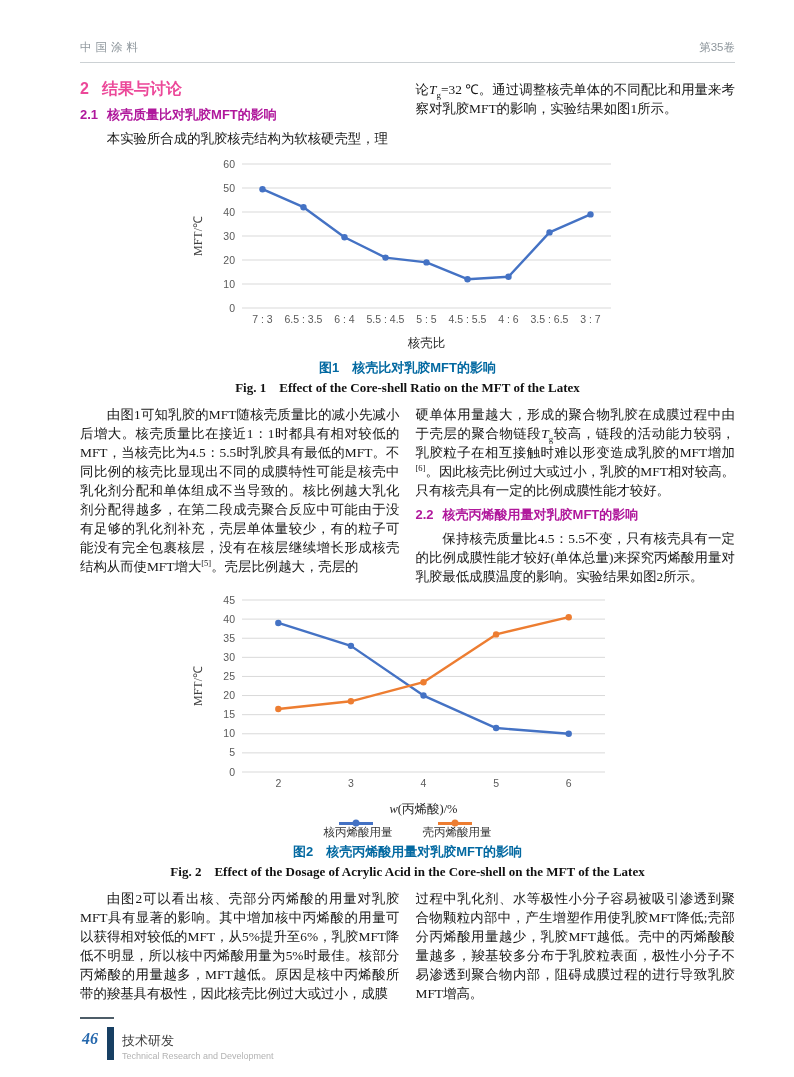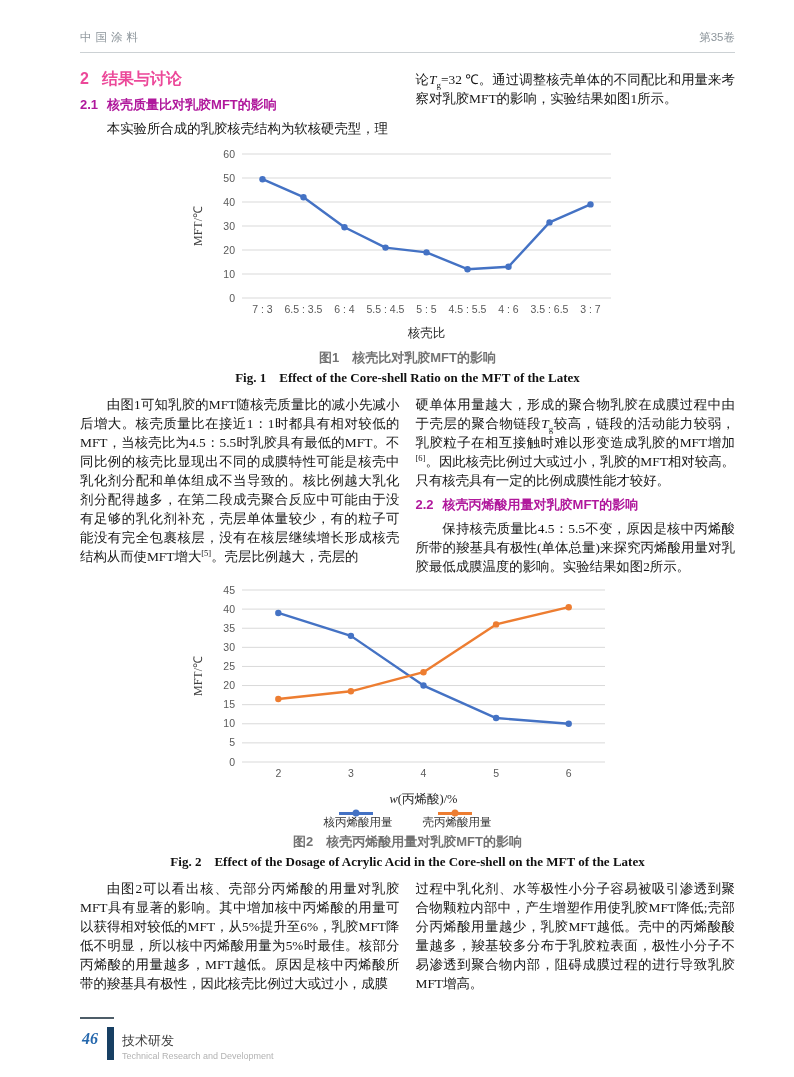--- a/index.html
+++ b/index.html
@@ -1,21 +1,21 @@
 <!DOCTYPE html>
 <html><head>
 <meta charset="utf-8">
 <style>
   html,body{margin:0;padding:0;background:#fff;}
   .page{width:794px;height:1077px;position:relative;overflow:hidden;background:#fff;
         font-family:"Liberation Serif",serif;color:#161616;}
   .content{padding:0 59px 0 80px;}
   
   .header{display:flex;justify-content:space-between;align-items:flex-end;
-          padding:30px 0 7px 0;border-bottom:1px solid #ccd1d4;
+          padding:40px 0 7px 0;border-bottom:1px solid #ccd1d4;
           font-family:"Liberation Sans",sans-serif;font-size:11.5px;color:#8e969c;}
   .journal-name{letter-spacing:4px;}
   
   .h2{font-family:"Liberation Sans",sans-serif;font-weight:bold;font-size:16px;
       color:#ec4899;margin:16px 0 6px 0;}
   .h2 .ht{margin-left:13px;}
   .h3{font-family:"Liberation Sans",sans-serif;font-weight:bold;font-size:13px;
       color:#b0189c;margin:2px 0 5px 0;}
   .h3 .ht{margin-left:9px;}
   
@@ -26,21 +26,21 @@
   sup{font-size:8.5px;line-height:0;}
   sub{font-size:9px;line-height:0;}
   .tvar{font-style:italic;}
   
   .figure{text-align:center;margin:8px 0 4px 0;}
   .figure svg{display:inline-block;}
   .tick{font-family:"Liberation Sans",sans-serif;font-size:10.5px;fill:#595959;}
   .axis-title{font-family:"Liberation Serif",serif;font-size:12px;fill:#404040;}
   .axis-title-x{font-family:"Liberation Serif",serif;font-size:12.5px;fill:#262626;}
   .cap-cn{font-family:"Liberation Sans",sans-serif;font-weight:bold;font-size:13px;
-          color:#737373;margin-top:3px;}
+          color:#0369a1;margin-top:3px;}
   .cap-en{font-family:"Liberation Serif",serif;font-weight:bold;font-size:13px;
           color:#111;margin-top:2px;}
   .legend{display:flex;justify-content:center;gap:30px;margin:0 0 2px 0;
           font-family:"Liberation Sans",sans-serif;font-size:11.5px;color:#333;}
   .legend-item{display:flex;align-items:center;flex-direction:column;}
   .lg-line{display:inline-block;width:34px;height:2.5px;position:relative;margin-right:5px;}
   .lg-dot{position:absolute;left:50%;top:50%;transform:translate(-50%,-50%);
           width:7px;height:7px;border-radius:50%;}
   
   .footer{position:absolute;left:80px;bottom:16px;display:flex;align-items:flex-start;}
@@ -122,21 +122,21 @@
 
     <div class="cols" style="margin-top:8px;">
       <div class="col">
         <p class="body-text ind"><span>由图1可知乳胶的MFT随核壳质量比的减小先减小后增大。核壳质量比在接近1：1时都具有相对较低的MFT，当核壳比为4.5：5.5时乳胶具有最低的MFT。不同比例的核壳比显现出不同的成膜特性可能是核壳中乳化剂分配和单体组成不当导致的。核比例越大乳化剂分配得越多，在第二段成壳聚合反应中可能由于没有足够的乳化剂补充，壳层单体量较少，有的粒子可能没有完全包裹核层，没有在核层继续增长形成核壳结构从而使MFT增大</span><sup>[5]</sup><span>。壳层比例越大，壳层的</span></p>
       </div>
       <div class="col">
         <p class="body-text"><span>硬单体用量越大，形成的聚合物乳胶在成膜过程中由于壳层的聚合物链段</span><span class="tvar">T</span><sub>g</sub><span>较高，链段的活动能力较弱，乳胶粒子在相互接触时难以形变造成乳胶的MFT增加</span><sup>[6]</sup><span>。因此核壳比例过大或过小，乳胶的MFT相对较高。只有核壳具有一定的比例成膜性能才较好。</span></p>
         <div class="h3" style="margin-top:6px;">
           <span>2.2</span><span class="ht">核壳丙烯酸用量对乳胶MFT的影响</span>
         </div>
-        <p class="body-text ind"><span>保持核壳质量比4.5：5.5不变，原因是核中丙烯酸所带的羧基具有极性(单体总量)来探究丙烯酸用量对乳胶最低成膜温度的影响。实验结果如图2所示。</span></p>
+        <p class="body-text ind"><span>保持核壳质量比4.5：5.5不变，只有核壳具有一定的比例成膜性能才较好(单体总量)来探究丙烯酸用量对乳胶最低成膜温度的影响。实验结果如图2所示。</span></p>
       </div>
     </div>
 
     <div class="figure" style="margin-top:6px;">
       <svg width="435" height="226">
           <line x1="52" x2="415" y1="180" y2="180" stroke="#d9d9d9" stroke-width="1"></line>
           <line x1="52" x2="415" y1="160.88888888888889" y2="160.88888888888889" stroke="#d9d9d9" stroke-width="1"></line>
           <line x1="52" x2="415" y1="141.77777777777777" y2="141.77777777777777" stroke="#d9d9d9" stroke-width="1"></line>
           <line x1="52" x2="415" y1="122.66666666666669" y2="122.66666666666669" stroke="#d9d9d9" stroke-width="1"></line>
           <line x1="52" x2="415" y1="103.55555555555556" y2="103.55555555555556" stroke="#d9d9d9" stroke-width="1"></line>

